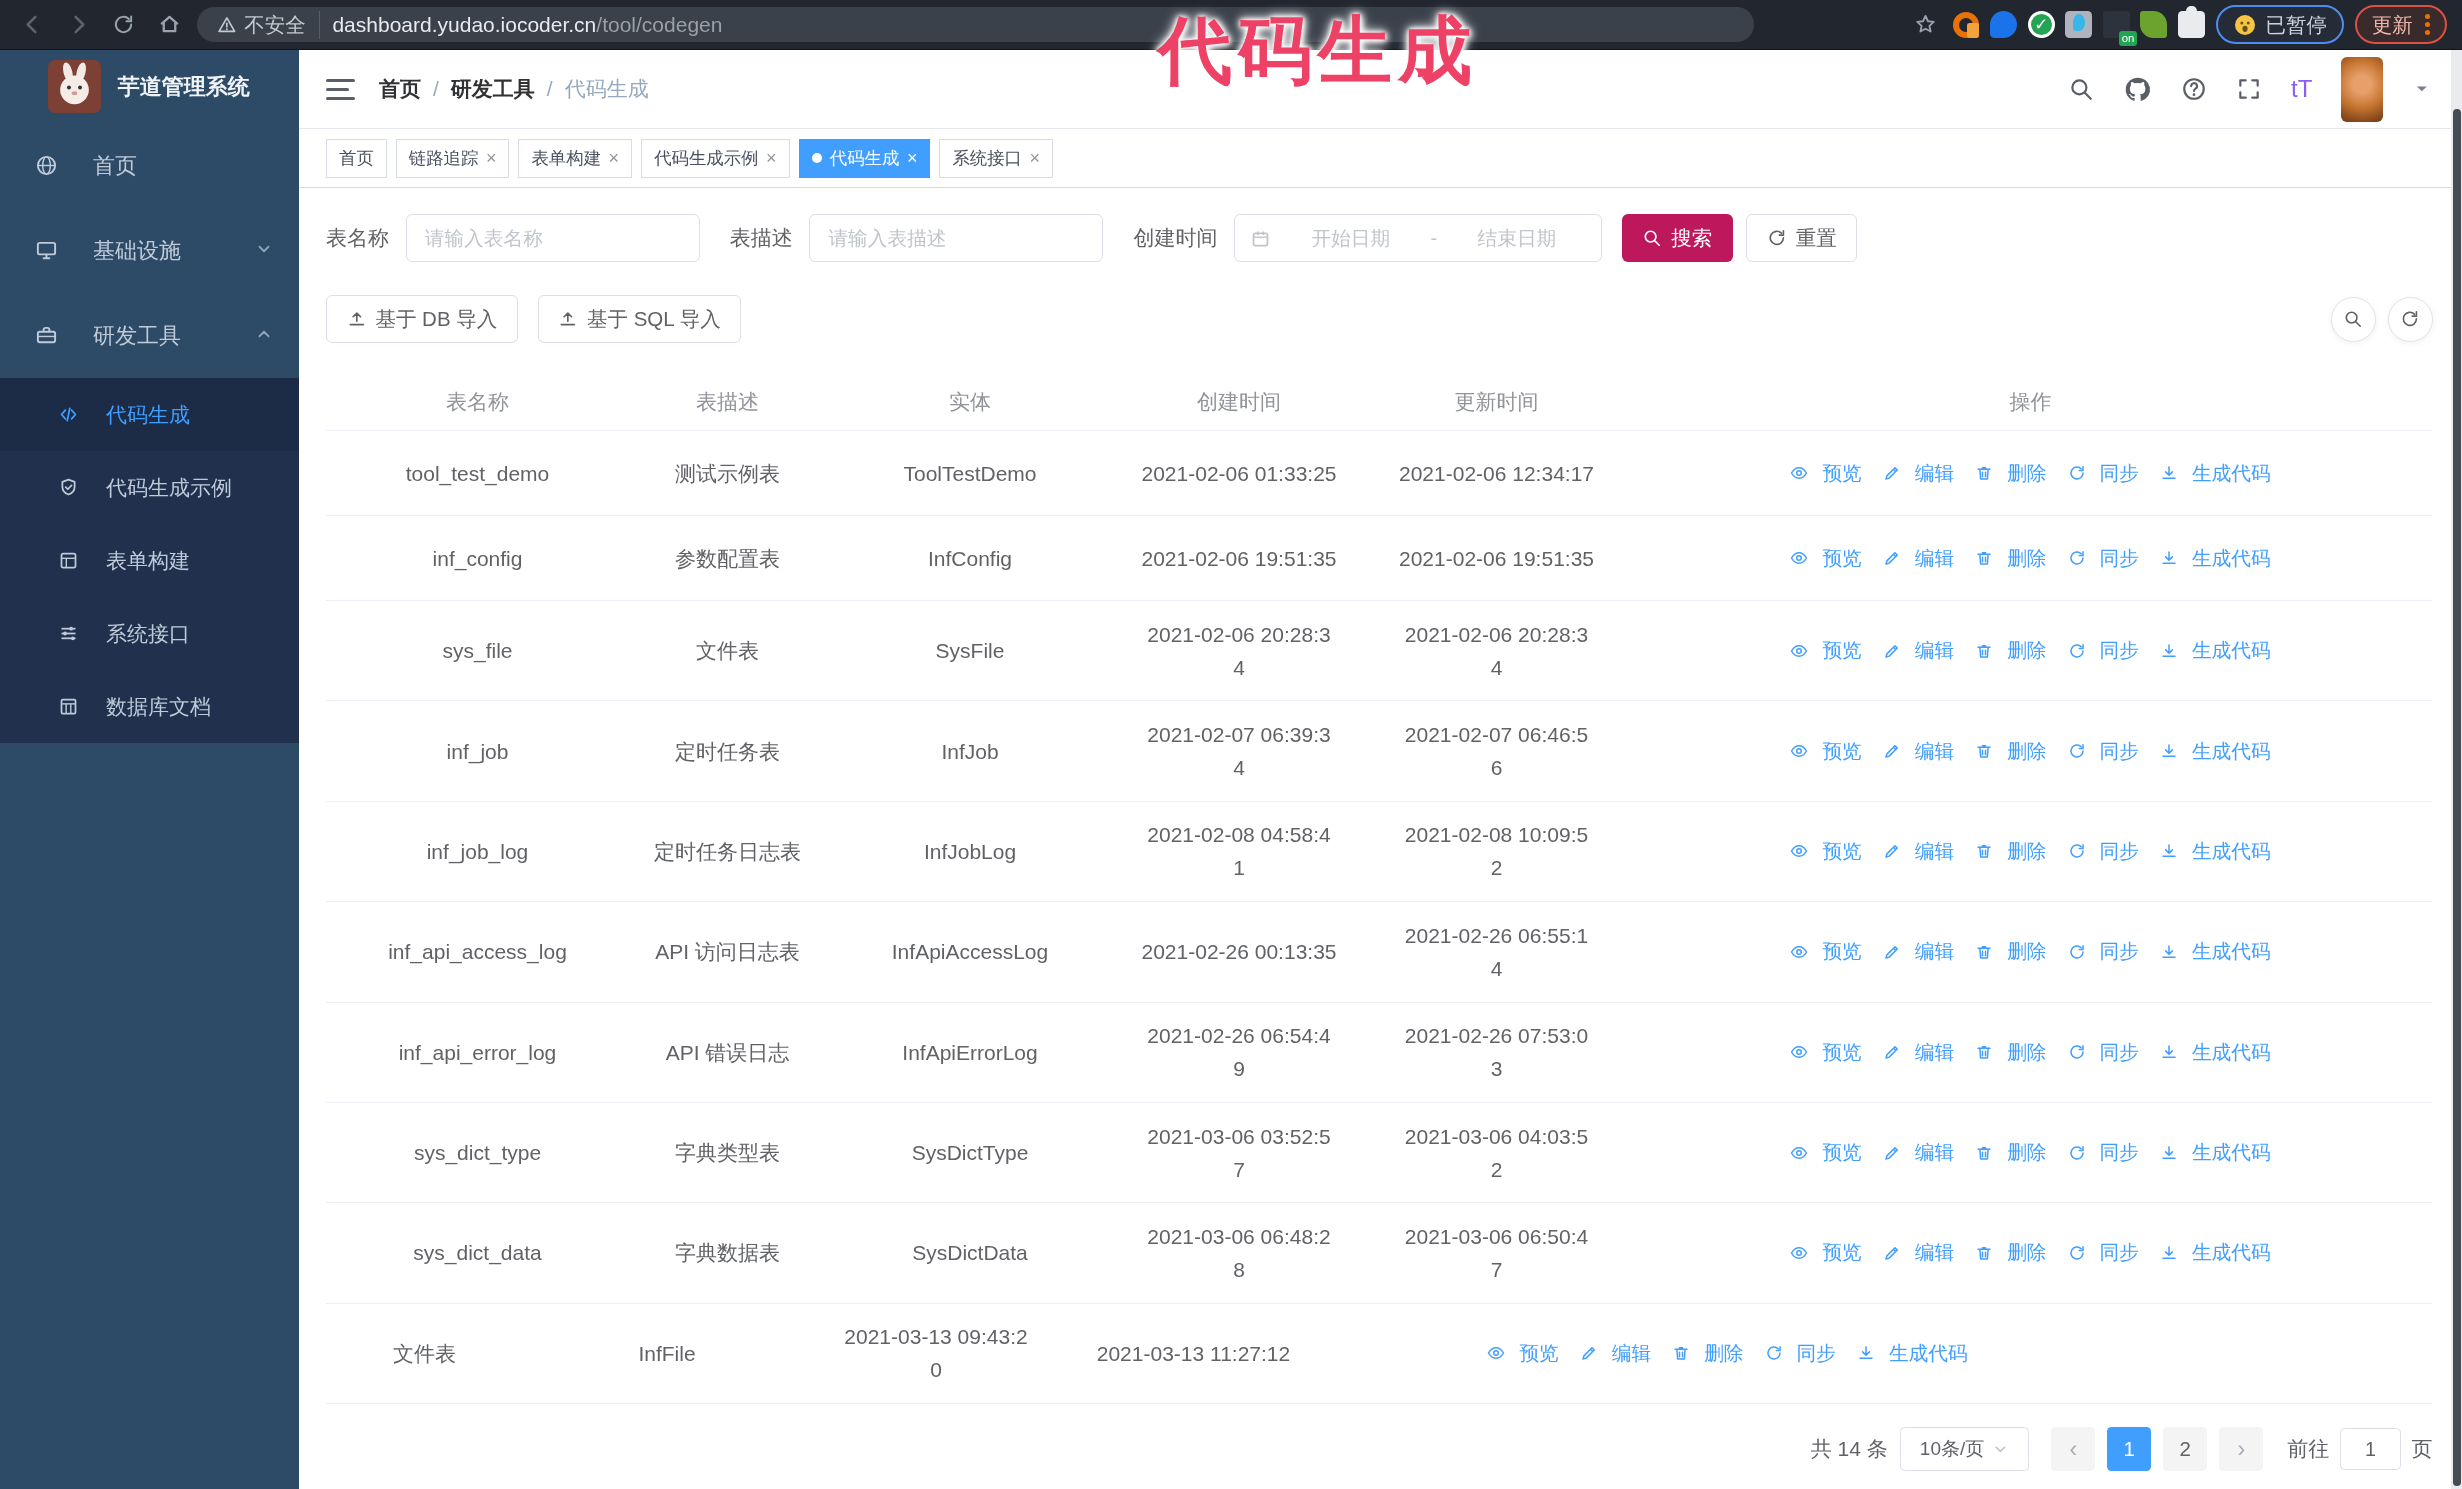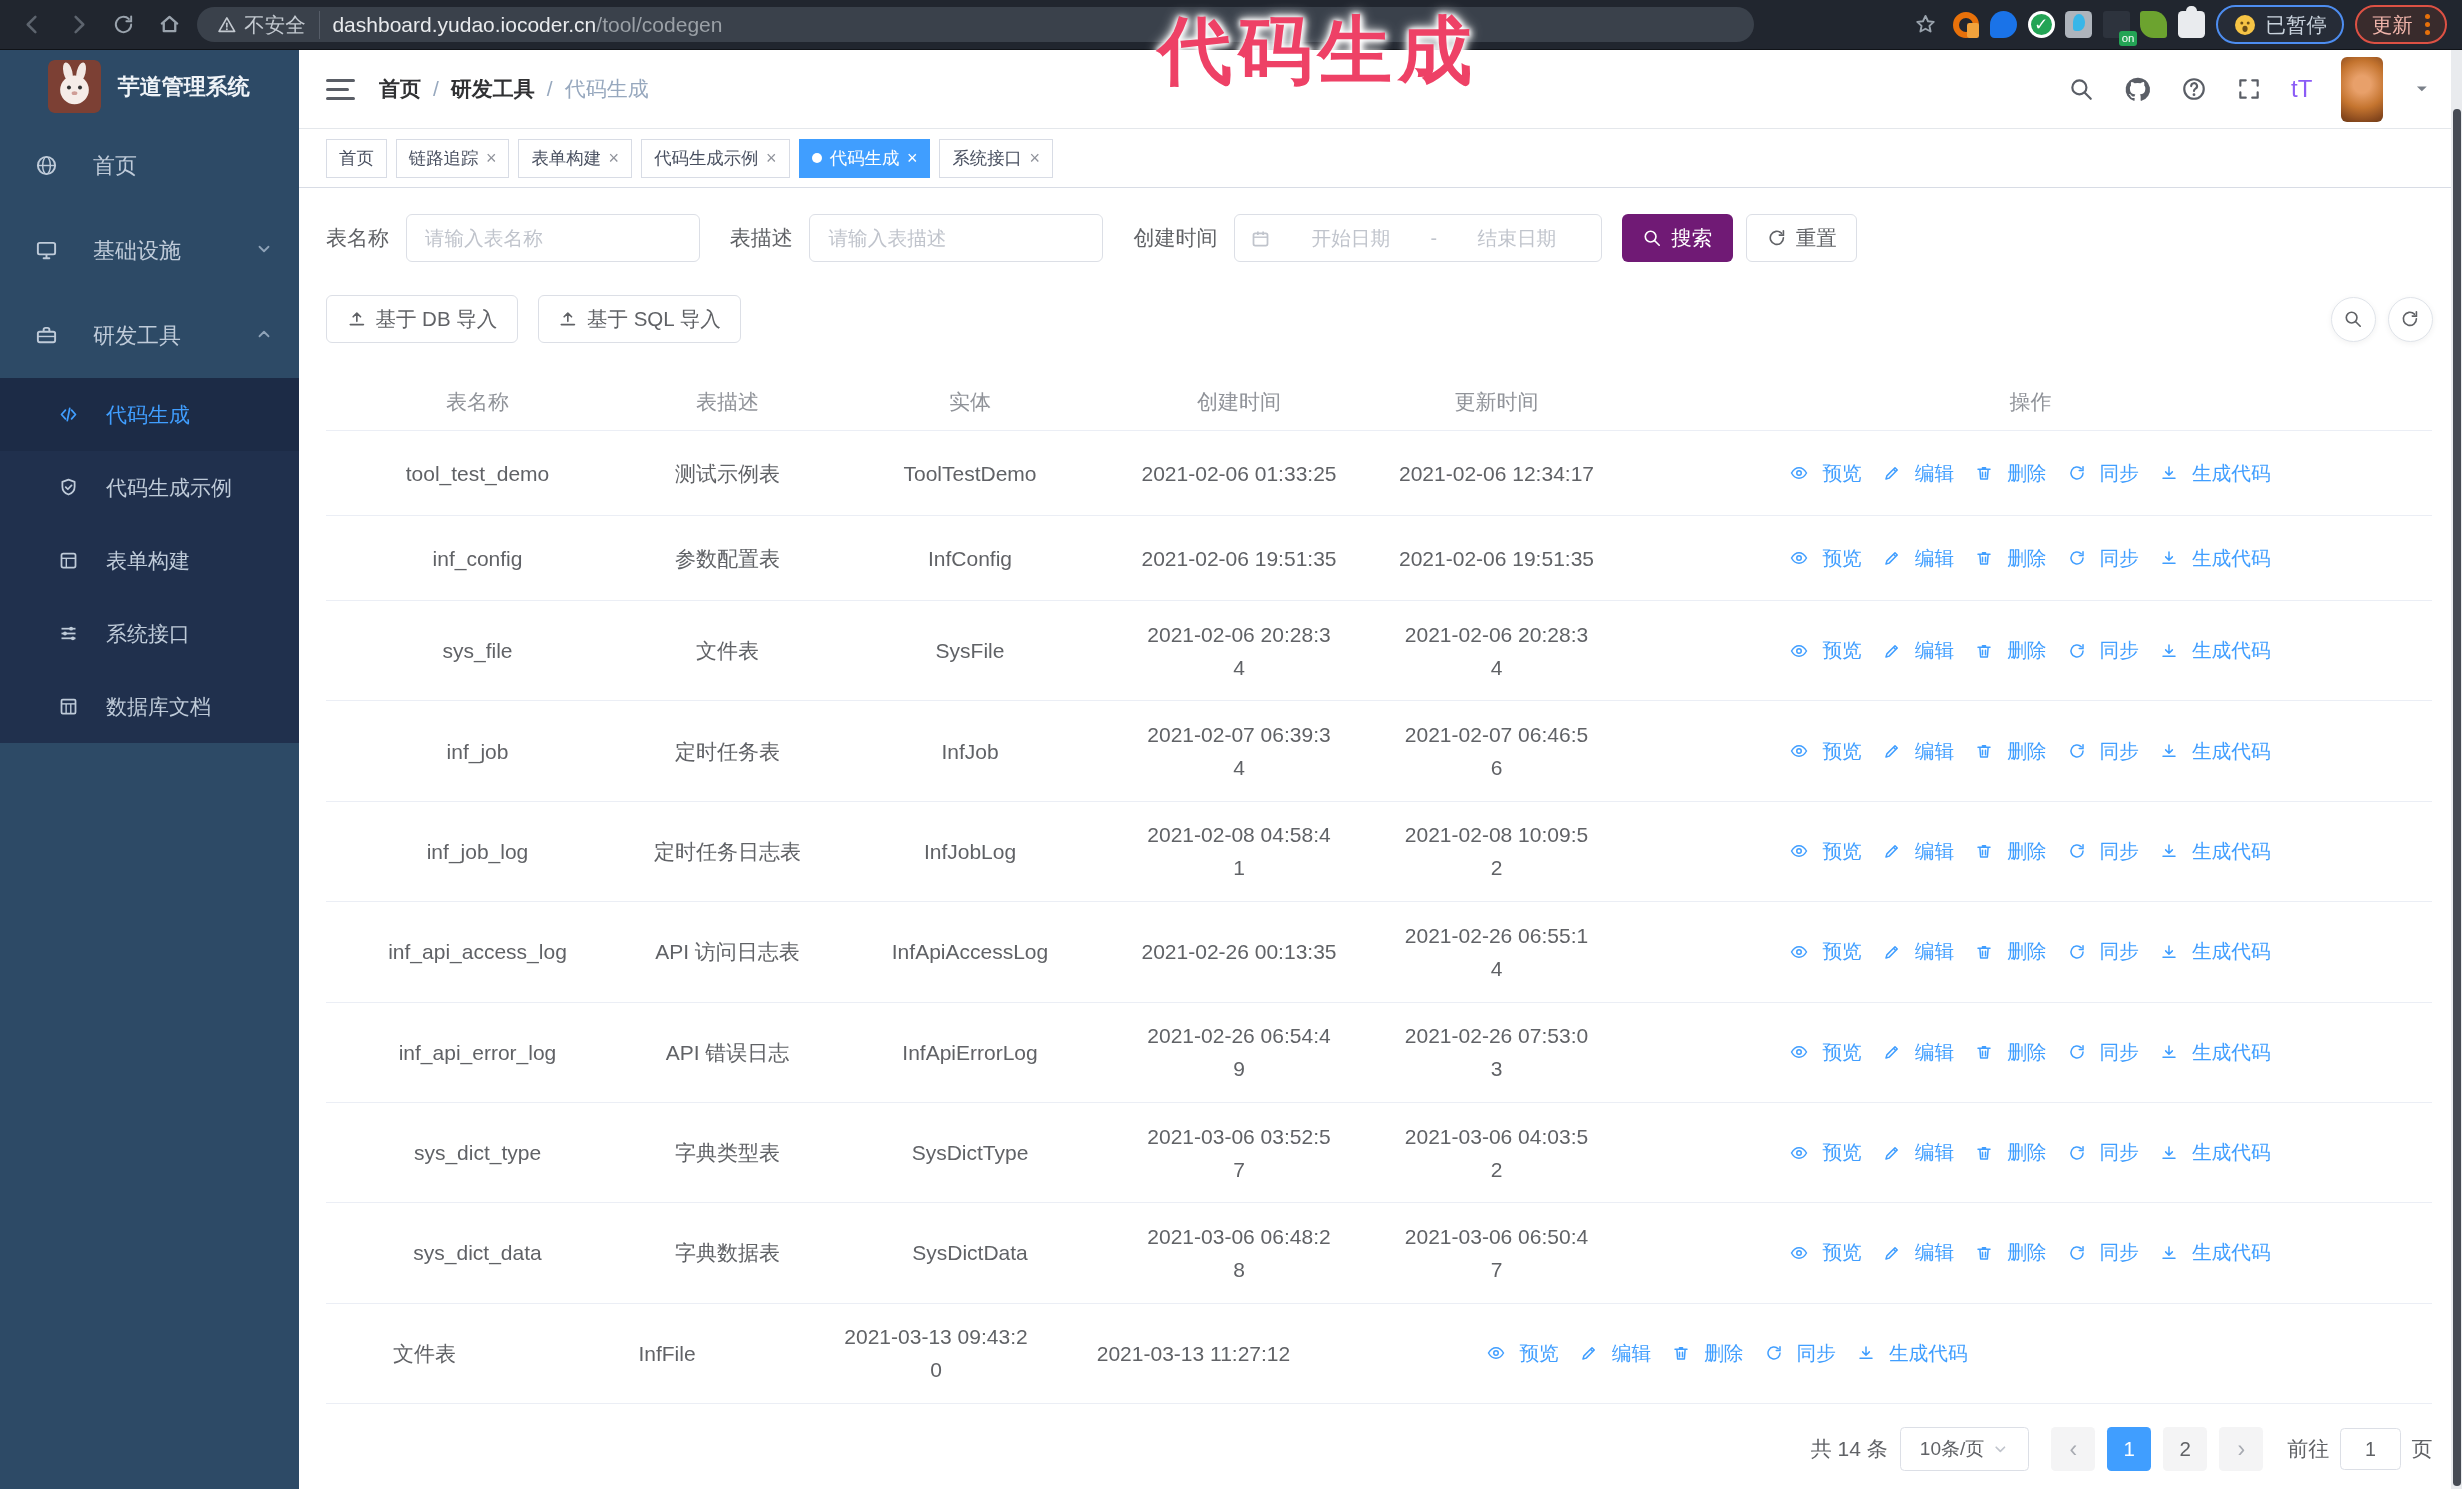--- a/index.html
+++ b/index.html
@@ -111,21 +111,21 @@
   .inp::placeholder { color:#c0c4cc; }
   .date-box { width:368px; height:48px; border:1.5px solid #dcdfe6; border-radius:6px;
     display:flex; align-items:center; padding:0 15px; color:#c0c4cc; font-size:19.7px;
     gap:10.6px; margin-right:19.7px; }
   .date-box svg { width:21px; height:21px; flex:none; }
   .date-box .ph { flex:1; text-align:center; white-space:nowrap; }
   .date-box .dsep { color:#c0c4cc; }
   .btn { height:48px; border-radius:6px; font-size:20.5px; display:flex; align-items:center;
     gap:9px; padding:0 19.7px; cursor:pointer; border:1.5px solid transparent; white-space:nowrap; }
   .btn svg { width:19.7px; height:19.7px; }
-  .btn-primary { background:#701a75; color:#fff; margin-right:13.6px; }
+  .btn-primary { background:#be185d; color:#fff; margin-right:13.6px; }
   .btn-plain { background:#fff; border-color:#dcdfe6; color:#606266; }
 
   .import-row { display:flex; align-items:center; gap:19.7px; margin-bottom:29px; }
   .tool-circles { margin-left:auto; display:flex; gap:12px; }
   .circ { width:45px; height:45px; border-radius:50%; border:0.8px solid #e0e4ea; background:#fff;
     display:flex; align-items:center; justify-content:center; color:#606266; cursor:pointer;
     box-shadow:0 1.5px 6px rgba(0,0,0,.06); }
   .circ svg { width:19.7px; height:19.7px; }
 
   

